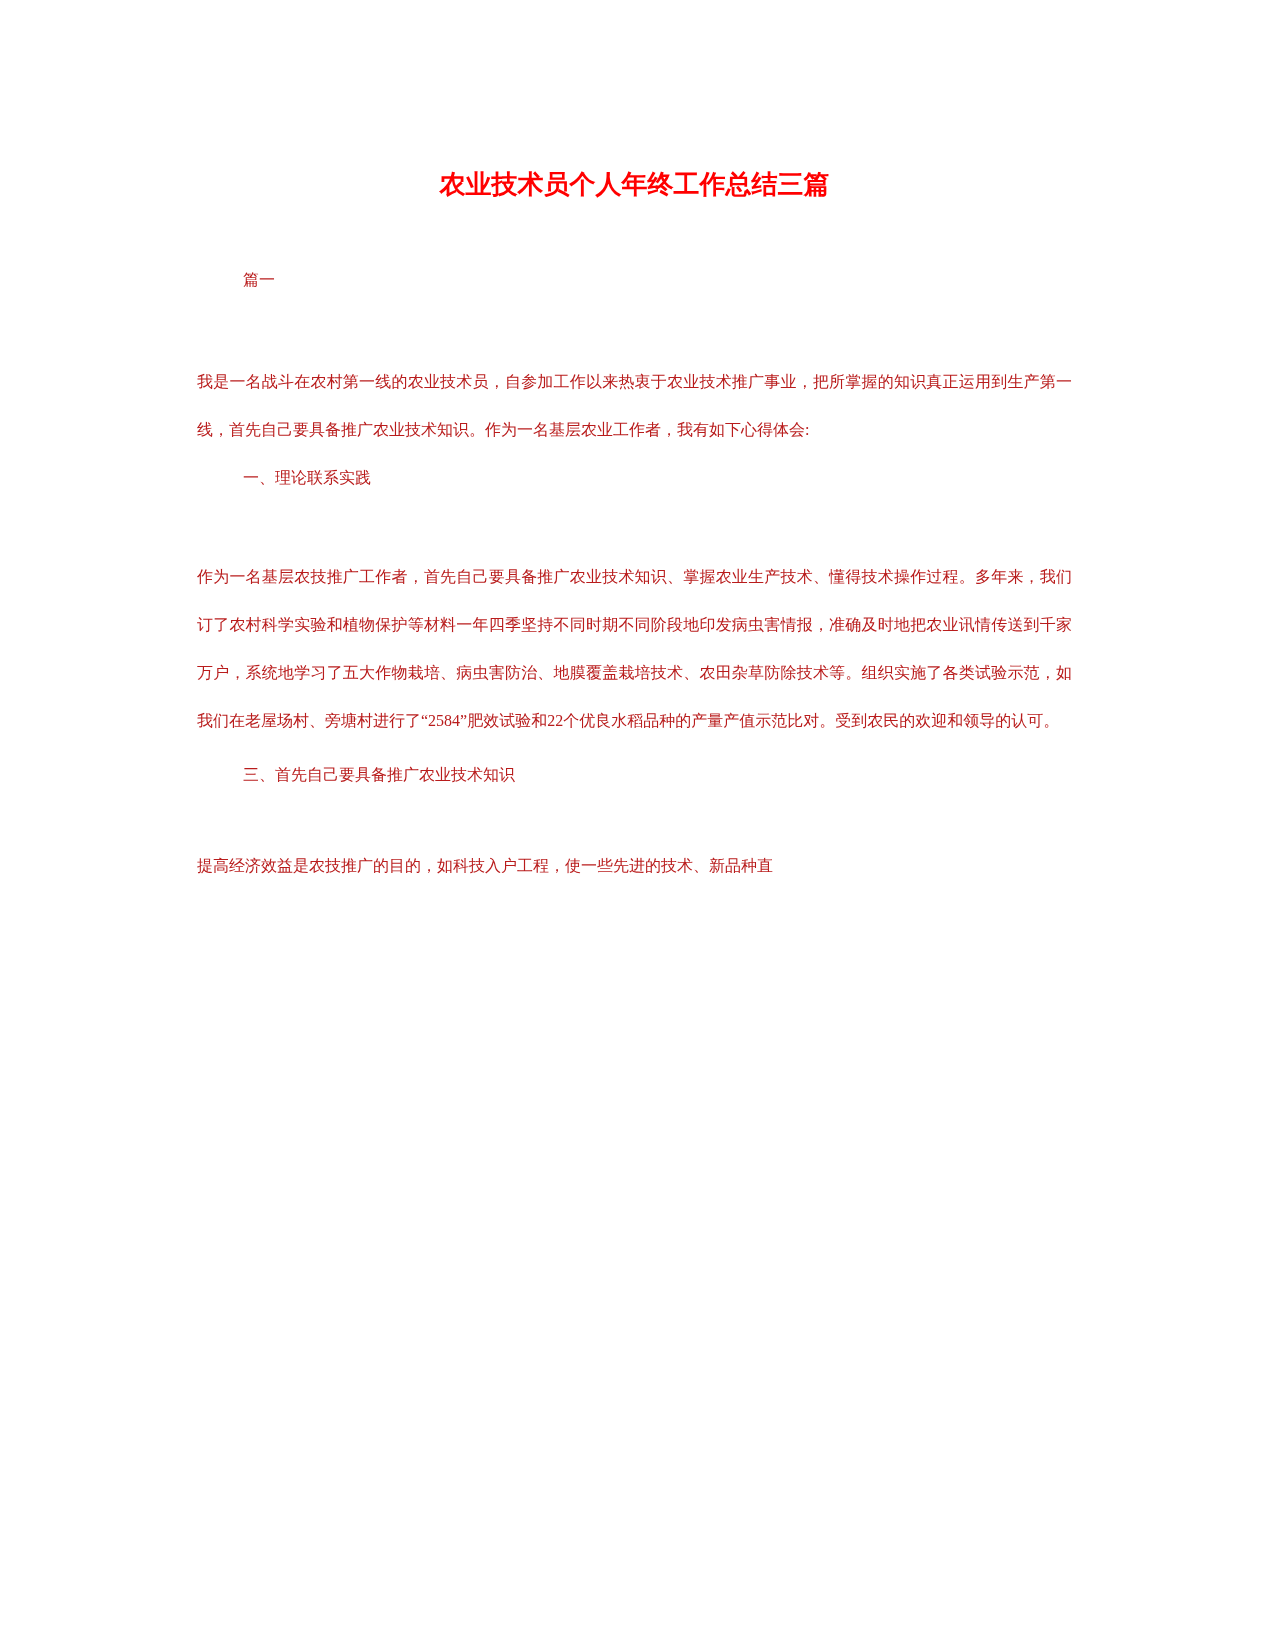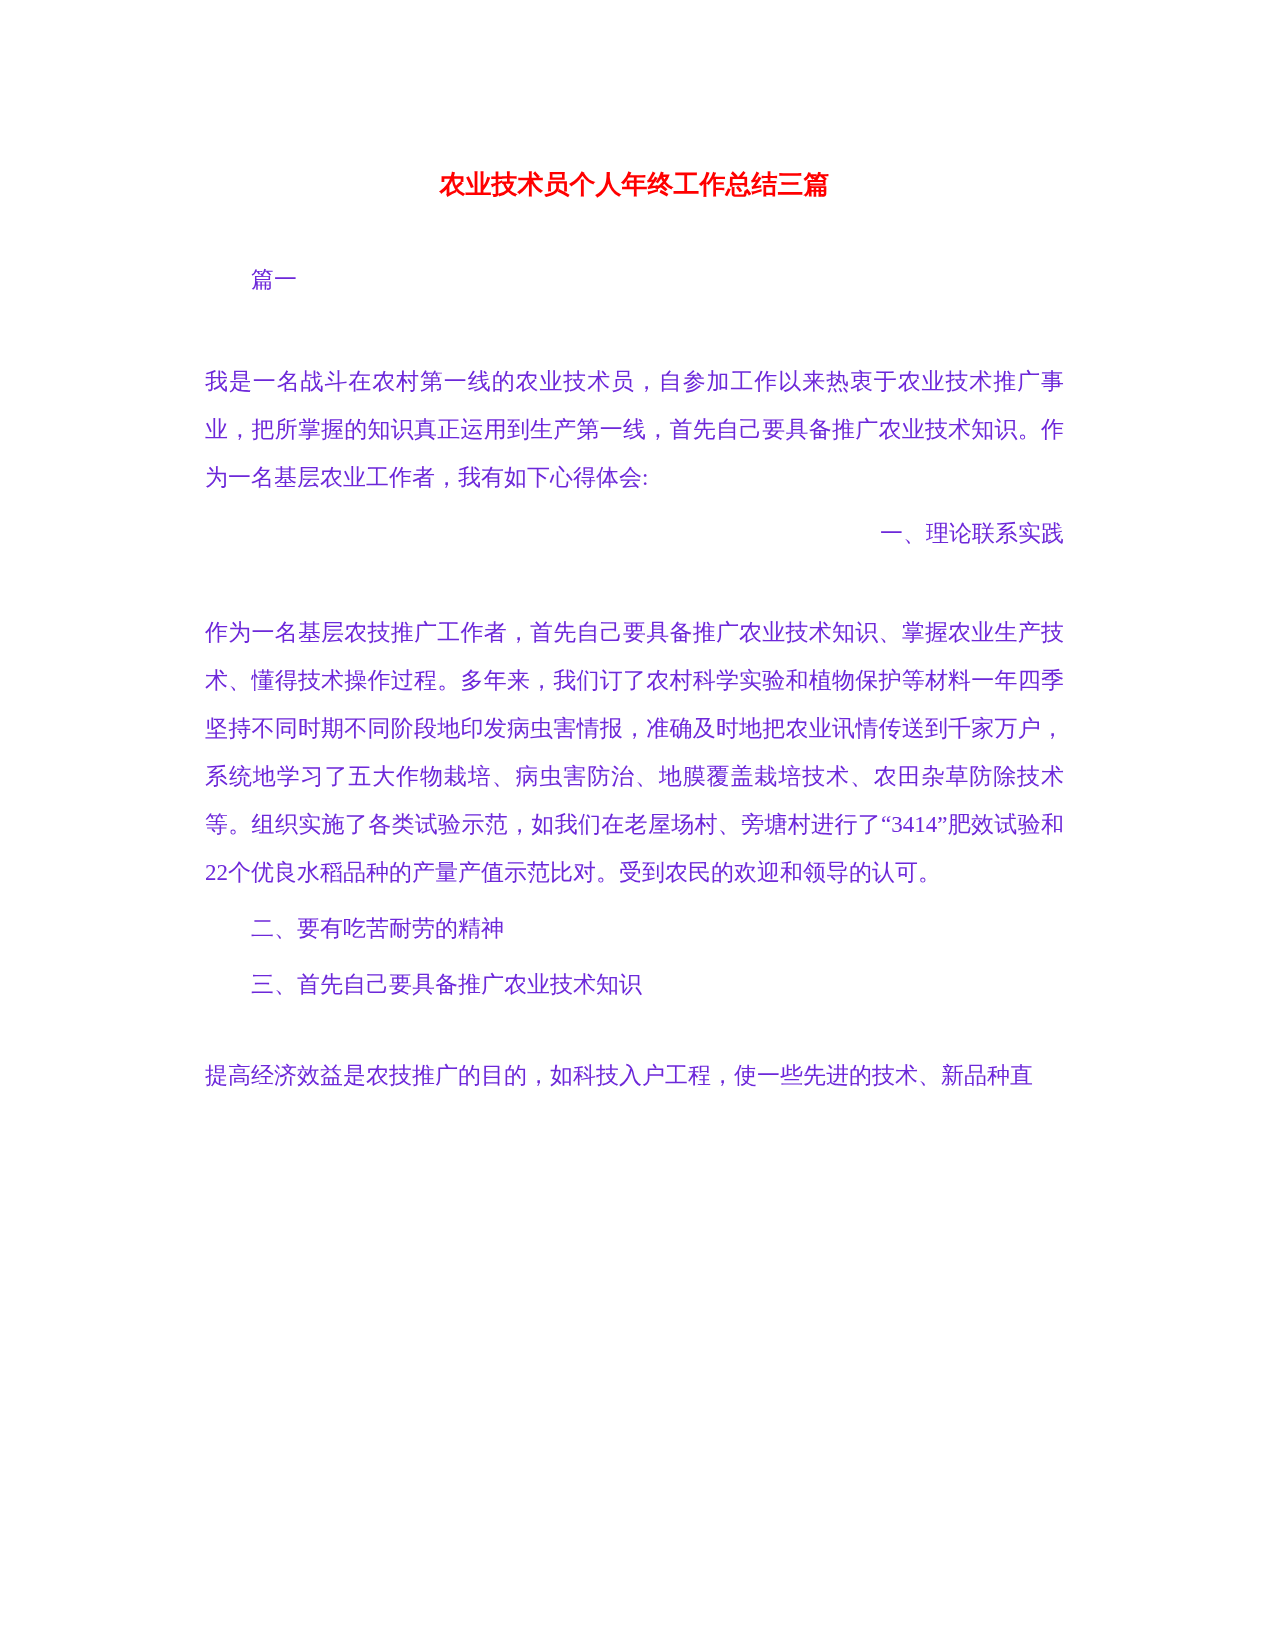--- a/index.html
+++ b/index.html
@@ -23,61 +23,60 @@
   }
   .doc-title {
     margin: 161px 0 0 0;
     font-size: 26px;
     font-weight: bold;
     line-height: 48px;
     color: #ff0000;
     text-align: center;
   }
   .body-text {
-    font-size: 23px;
+    font-size: 16px;
     line-height: 48px;
-    color: #6d28d9;
-    margin: 8px;
+    color: #b91c1c;
+    margin: 0;
   }
   .part-label {
     text-indent: 46px;
   }
   .heading {
     text-indent: 46px;
   }
   .para {
     text-align: justify;
   }
   
   .gap-after-title   { margin-top: 47px; }
   .gap-part-to-para  { margin-top: 54px; }
-  .gap-none          { margin-top: 0; text-align: right; }
+  .gap-none          { margin-top: 0; }
   .gap-head-to-para  { margin-top: 51px; }
   .gap-para-to-head  { margin-top: 6px; }
   .gap-head-to-para2 { margin-top: 50px; }
   .gap-para-to-head2 { margin-top: 6px; }
   .gap-last          { margin-top: 43px; }
 </style>
 </head>
 <body>
 
 <div class="page">
   <div class="content">
 
     <h1 class="doc-title">农业技术员个人年终工作总结三篇</h1>
 
     <p class="body-text part-label gap-after-title">篇一</p>
 
     <p class="body-text para gap-part-to-para">我是一名战斗在农村第一线的农业技术员，自参加工作以来热衷于农业技术推广事业，把所掌握的知识真正运用到生产第一线，首先自己要具备推广农业技术知识。作为一名基层农业工作者，我有如下心得体会:</p>
 
     <p class="body-text heading gap-none">一、理论联系实践</p>
 
-    <p class="body-text para gap-head-to-para">作为一名基层农技推广工作者，首先自己要具备推广农业技术知识、掌握农业生产技术、懂得技术操作过程。多年来，我们订了农村科学实验和植物保护等材料一年四季坚持不同时期不同阶段地印发病虫害情报，准确及时地把农业讯情传送到千家万户，系统地学习了五大作物栽培、病虫害防治、地膜覆盖栽培技术、农田杂草防除技术等。组织实施了各类试验示范，如我们在老屋场村、旁塘村进行了“3414”肥效试验和22个优良水稻品种的产量产值示范比对。受到农民的欢迎和领导的认可。</p>
+    <p class="body-text para gap-head-to-para">作为一名基层农技推广工作者，首先自己要具备推广农业技术知识、掌握农业生产技术、懂得技术操作过程。多年来，我们订了农村科学实验和植物保护等材料一年四季坚持不同时期不同阶段地印发病虫害情报，准确及时地把农业讯情传送到千家万户，系统地学习了五大作物栽培、病虫害防治、地膜覆盖栽培技术、农田杂草防除技术等。组织实施了各类试验示范，如我们在老屋场村、旁塘村进行了“2584”肥效试验和22个优良水稻品种的产量产值示范比对。受到农民的欢迎和领导的认可。</p>
 
-    <p class="body-text heading gap-para-to-head">二、要有吃苦耐劳的精神</p>
 
 
     <p class="body-text heading gap-para-to-head2">三、首先自己要具备推广农业技术知识</p>
 
     <p class="body-text para gap-last">提高经济效益是农技推广的目的，如科技入户工程，使一些先进的技术、新品种直</p>
 
   </div>
 </div>
 
 </body></html>

